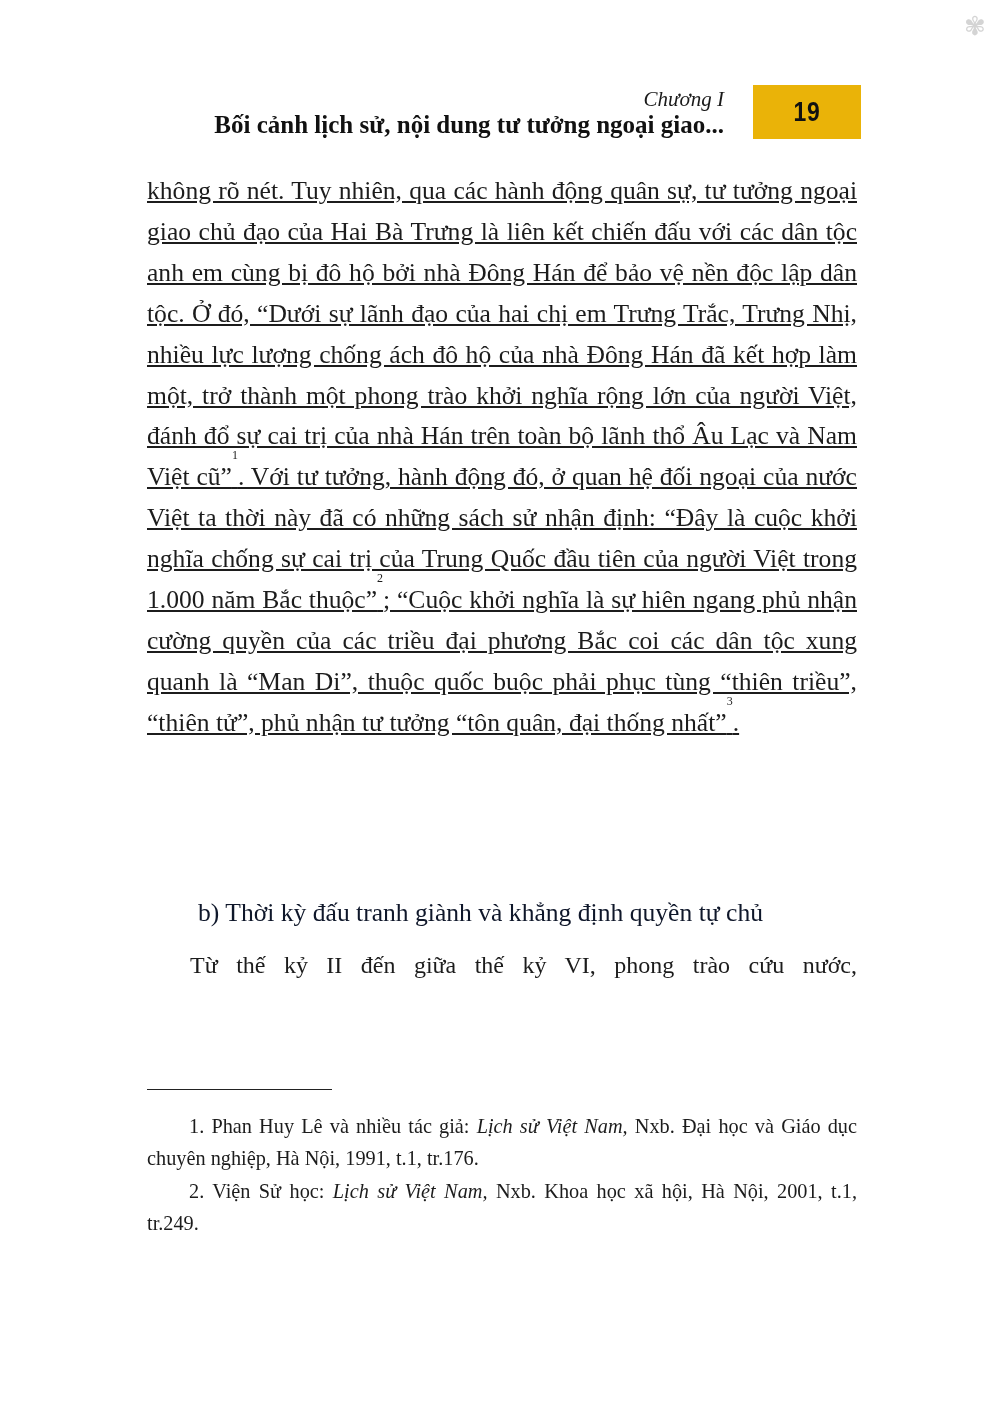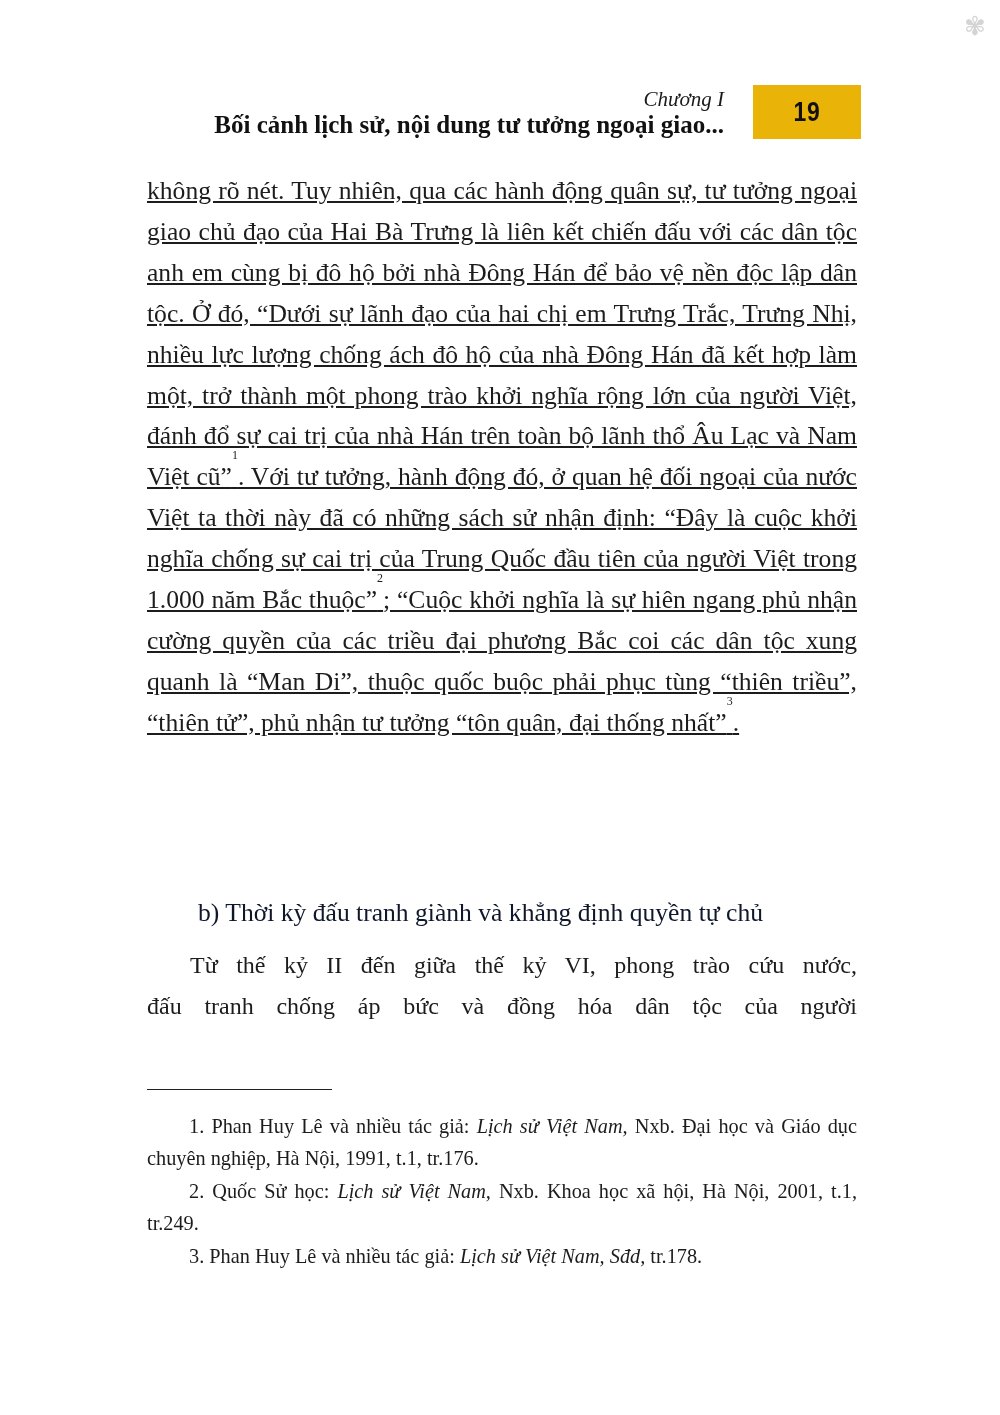--- a/index.html
+++ b/index.html
@@ -150,22 +150,20 @@
 </div>
 
 <div class="body-text">
   <p><span>không rõ nét. Tuy nhiên, qua các hành động quân sự, tư tưởng ngoại giao chủ đạo của Hai Bà Trưng là liên kết chiến đấu với các dân tộc anh em cùng bị đô hộ bởi nhà Đông Hán để bảo vệ nền độc lập dân tộc. Ở đó, “Dưới sự lãnh đạo của hai chị em Trưng Trắc, Trưng Nhị, nhiều lực lượng chống ách đô hộ của nhà Đông Hán đã kết hợp làm một, trở thành một phong trào khởi nghĩa rộng lớn của người Việt, đánh đổ sự cai trị của nhà Hán trên toàn bộ lãnh thổ Âu Lạc và Nam Việt cũ”</span><sup>1</sup><span>. Với tư tưởng, hành động đó, ở quan hệ đối ngoại của nước Việt ta thời này đã có những sách sử nhận định: “Đây là cuộc khởi nghĩa chống sự cai trị của Trung Quốc đầu tiên của người Việt trong 1.000 năm Bắc thuộc”</span><sup>2</sup><span>; “Cuộc khởi nghĩa là sự hiên ngang phủ nhận cường quyền của các triều đại phương Bắc coi các dân tộc xung quanh là “Man Di”, thuộc quốc buộc phải phục tùng “thiên triều”, “thiên tử”, phủ nhận tư tưởng “tôn quân, đại thống nhất”</span><sup>3</sup><span>.</span></p>
 </div>
 
 <div class="section-heading">b) Thời kỳ đấu tranh giành và khẳng định quyền tự chủ</div>
 
 <div class="para2">
   <p>Từ thế kỷ II đến giữa thế kỷ VI, phong trào cứu nước,</p>
-  <p style="text-indent:0">đấu tranh chống áp bức và đồng hóa dân tộc của người</p>
 </div>
 
 <div class="footnote-rule"></div>
 
 <div class="footnotes">
   <p class="footnote"><span>1.</span> <span>Phan Huy Lê và nhiều tác giả: </span><em>Lịch sử Việt Nam,</em><span> Nxb. Đại học và Giáo dục chuyên nghiệp, Hà Nội, 1991, t.1, tr.176.</span></p>
-  <p class="footnote"><span>2.</span> <span>Quốc Sử học: </span><em>Lịch sử Việt Nam,</em><span> Nxb. Khoa học xã hội, Hà Nội, 2001, t.1, tr.249.</span></p>
-  <p class="footnote"><span>3.</span><span> Phan Huy Lê và nhiều tác giả: </span><em>Lịch sử Việt Nam, Sđd,</em><span> tr.178.</span></p>
+  <p class="footnote"><span>2.</span> <span>Viện Sử học: </span><em>Lịch sử Việt Nam,</em><span> Nxb. Khoa học xã hội, Hà Nội, 2001, t.1, tr.249.</span></p>
 </div>
 
 </body></html>

